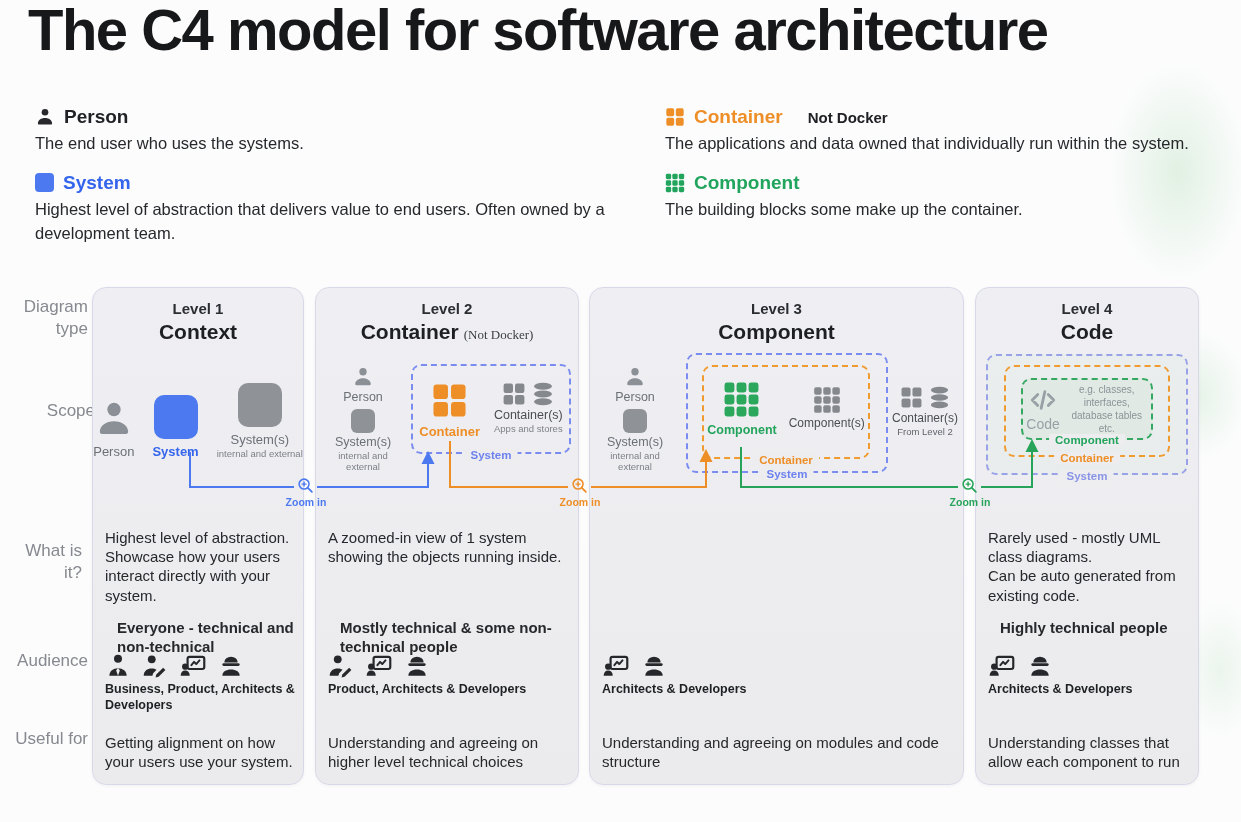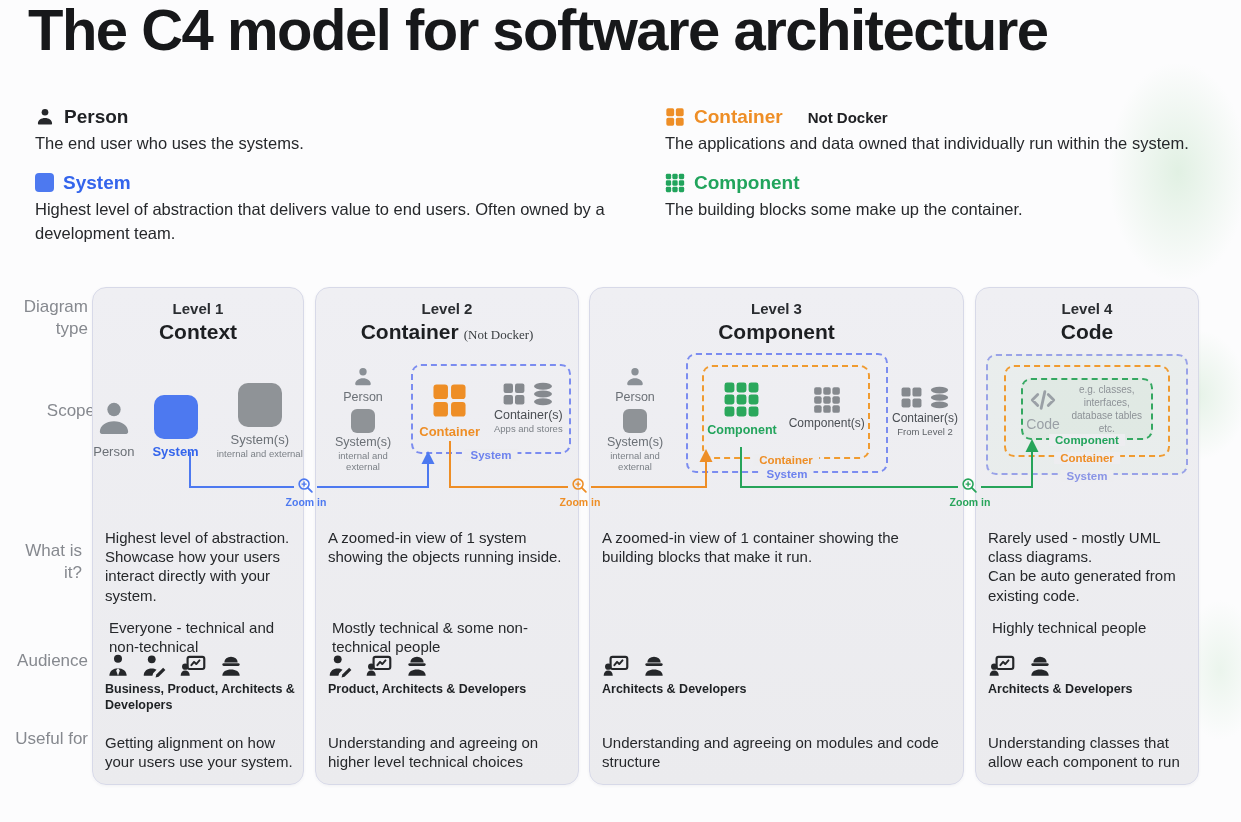--- a/index.html
+++ b/index.html
@@ -39,21 +39,21 @@
         border:1px solid #d7d9e8;border-radius:14px;box-shadow:0 1px 3px rgba(60,64,90,.06);}
   .card1{left:92px;width:210px;}
   .card2{left:315px;width:262px;}
   .card3{left:589px;width:373px;}
   .card4{left:975px;width:222px;}
   .lvl{position:absolute;top:12px;left:0;right:0;text-align:center;font-size:15px;font-weight:700;color:#2a2d31;}
   .card-title{position:absolute;top:32px;left:0;right:0;text-align:center;font-size:21px;font-weight:700;color:#1d1f22;}
   .card-title .note{font-size:13px;font-weight:400;color:#3c4043;margin-left:5px;font-family:Liberation Serif, serif;}
 
   .what{position:absolute;top:240px;left:12px;right:9px;font-size:15px;line-height:1.28;color:#26282b;white-space:pre-line;}
-  .aud-text{position:absolute;top:330px;left:16px;right:9px;font-size:15px;line-height:1.28;color:#26282b;}
+  .aud-text{position:absolute;top:330px;left:24px;right:9px;font-size:15px;line-height:1.28;color:#26282b;font-weight:bold;}
   .aud-icons{position:absolute;top:365px;left:12px;display:flex;gap:11px;align-items:flex-end;color:#25272a;}
   .aud-roles{position:absolute;top:394px;left:12px;right:7px;font-size:12.5px;font-weight:600;line-height:1.25;color:#1e2124;}
   .useful{position:absolute;top:445px;left:12px;right:9px;font-size:15px;line-height:1.28;color:#26282b;}
 
   
   .ic{display:block;fill:currentColor;}
   .scope-lab{font-size:13px;color:#6b7076;margin-top:5px;}
   .scope-lab.blue{color:#3465ec;font-weight:700;}
   .scope-lab.orange{color:#ee8e26;font-weight:700;}
   .scope-lab.green{color:#23a45c;font-weight:700;}
@@ -330,21 +330,20 @@
       <svg class="ic" width="23" height="23" style="color:#85898e">
           <use href="#sym-grid2"></use>
         </svg>
       <svg class="ic" width="23" height="23" style="color:#85898e">
           <use href="#sym-db"></use>
         </svg>
     </div>
     <div class="mini-lab" style="color:#4a4e53;font-size:12px">Container(s)</div>
     <div class="scope-sub" style="font-weight:400;color:#5f6368">From Level 2</div>
   </div>
-  <div class="what">A zoomed-in view of 1 container showing the building blocks that make it run.</div>
   <div class="aud-icons">
     <svg class="ic" width="28" height="26">
         <use href="#sym-presenter"></use>
       </svg>
     <svg class="ic" width="26" height="26">
         <use href="#sym-engineer"></use>
       </svg>
   </div>
   <div class="aud-roles">Architects &amp; Developers</div>
   <div class="useful">Understanding and agreeing on modules and code structure</div>

